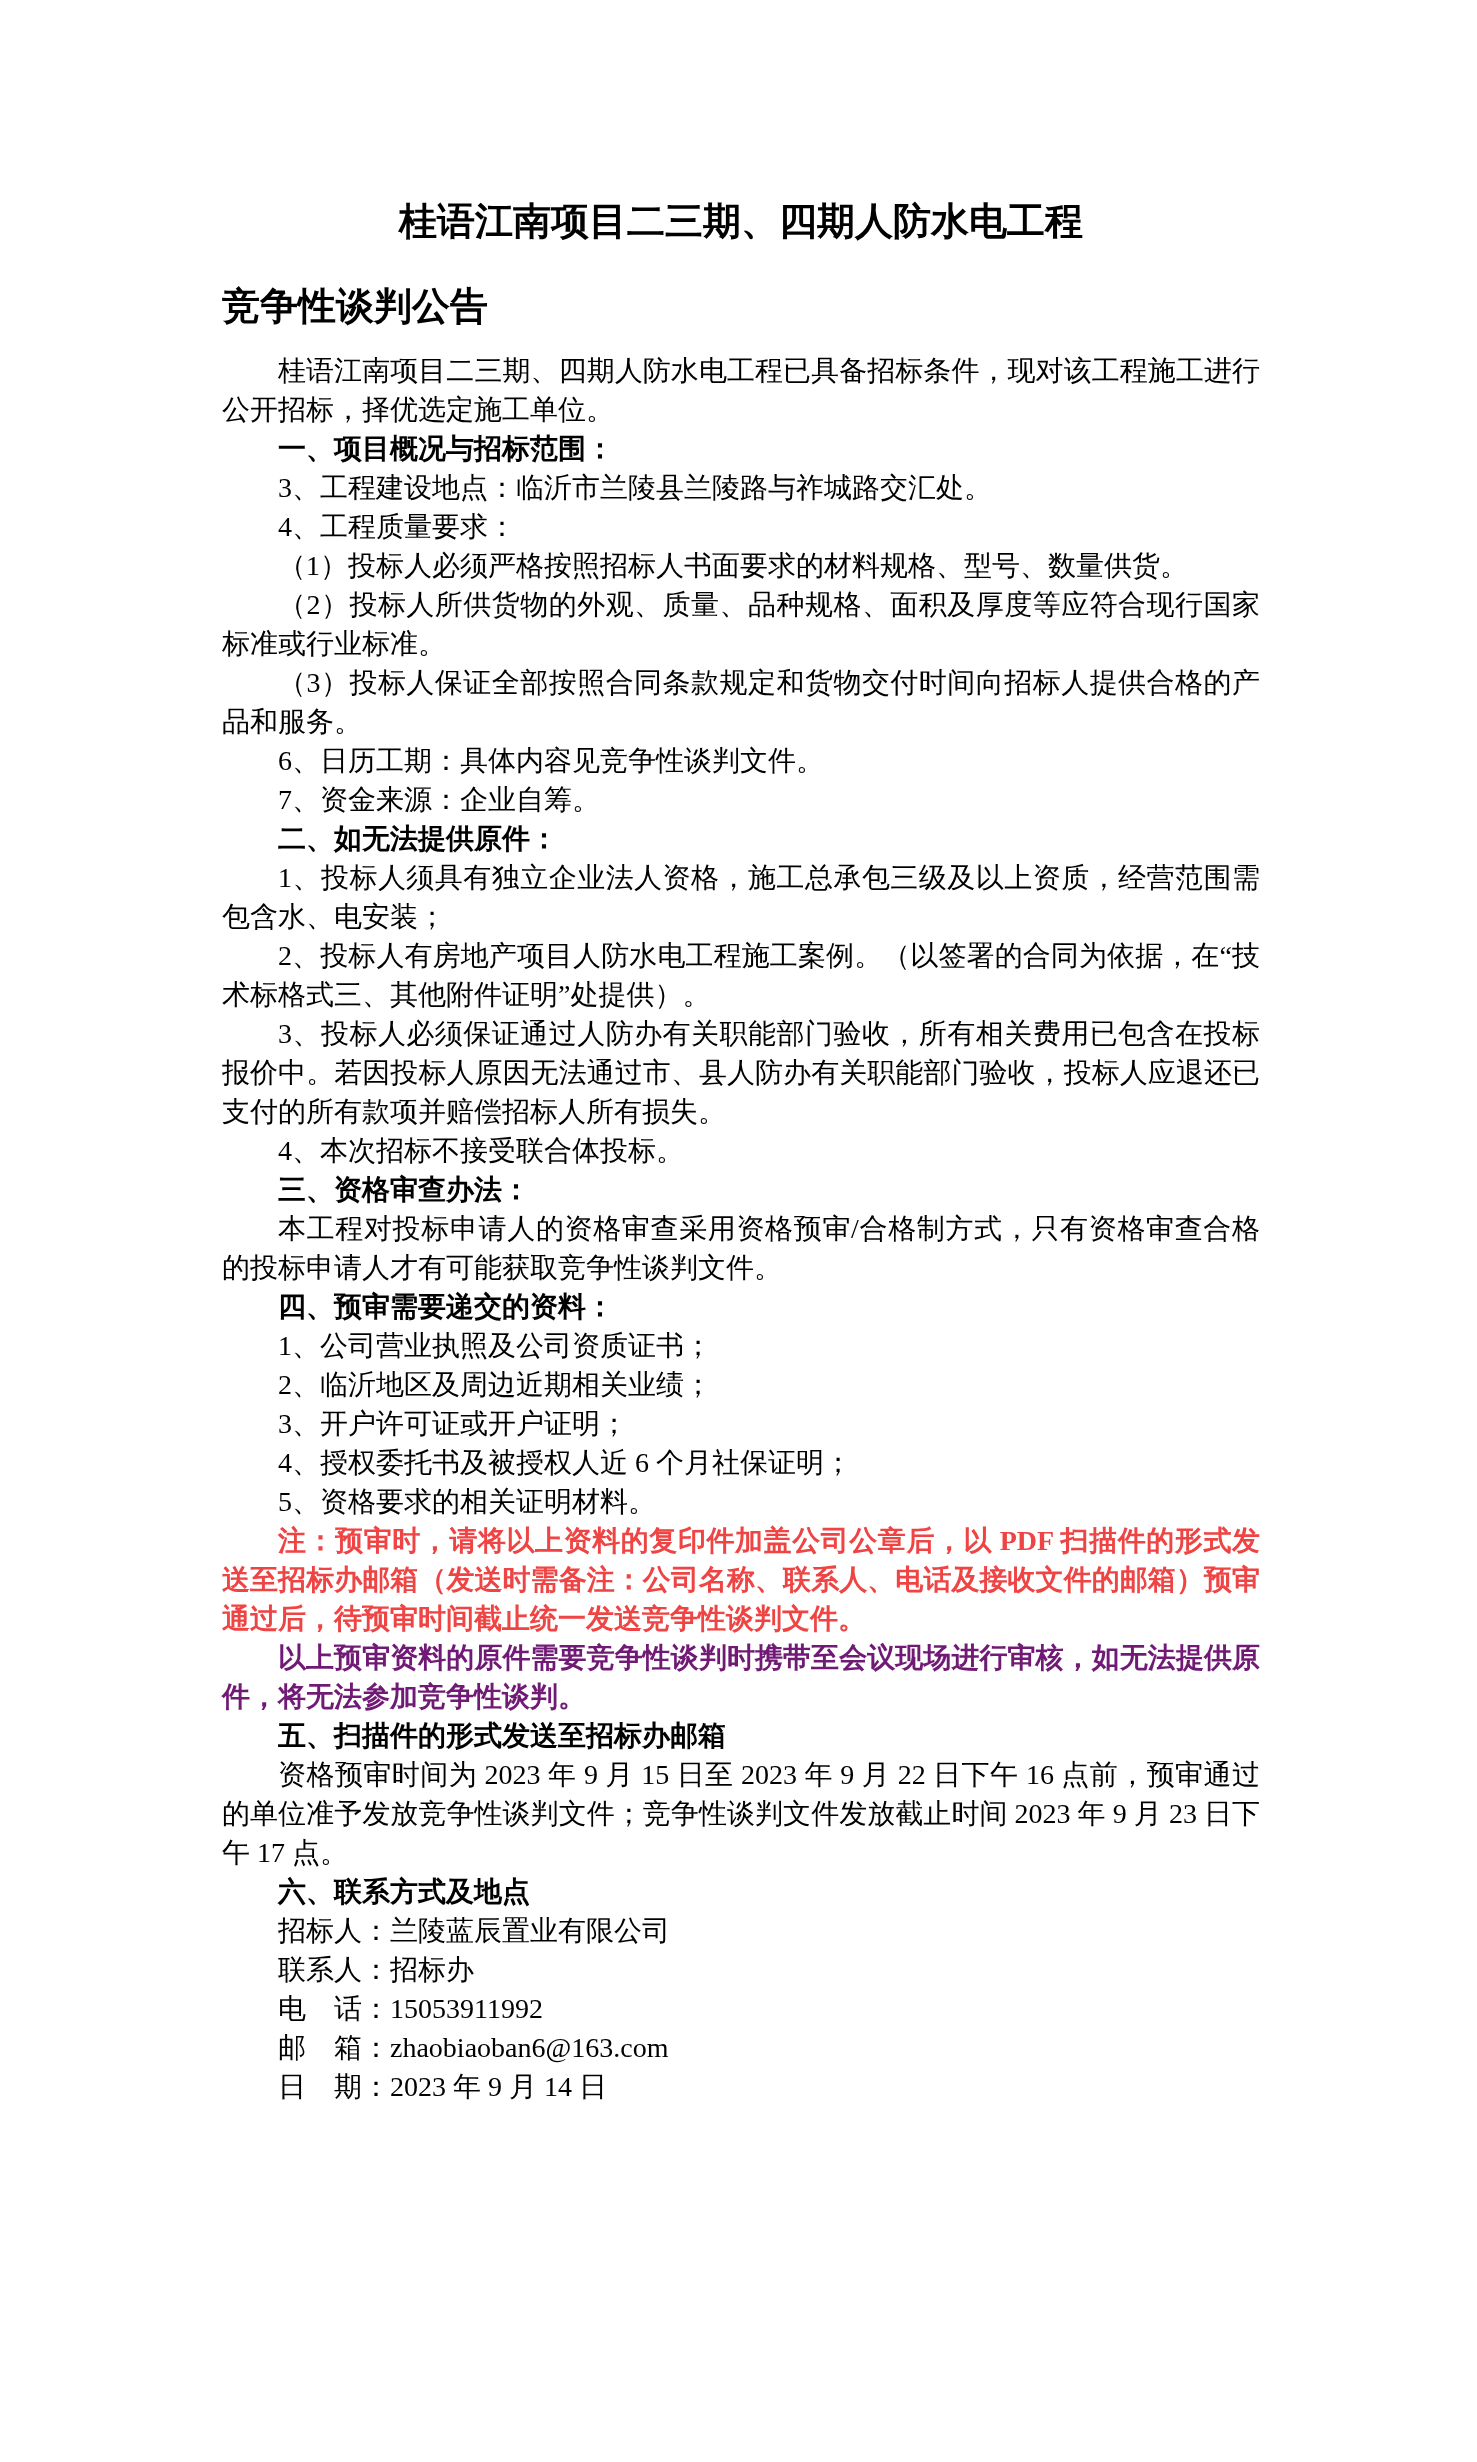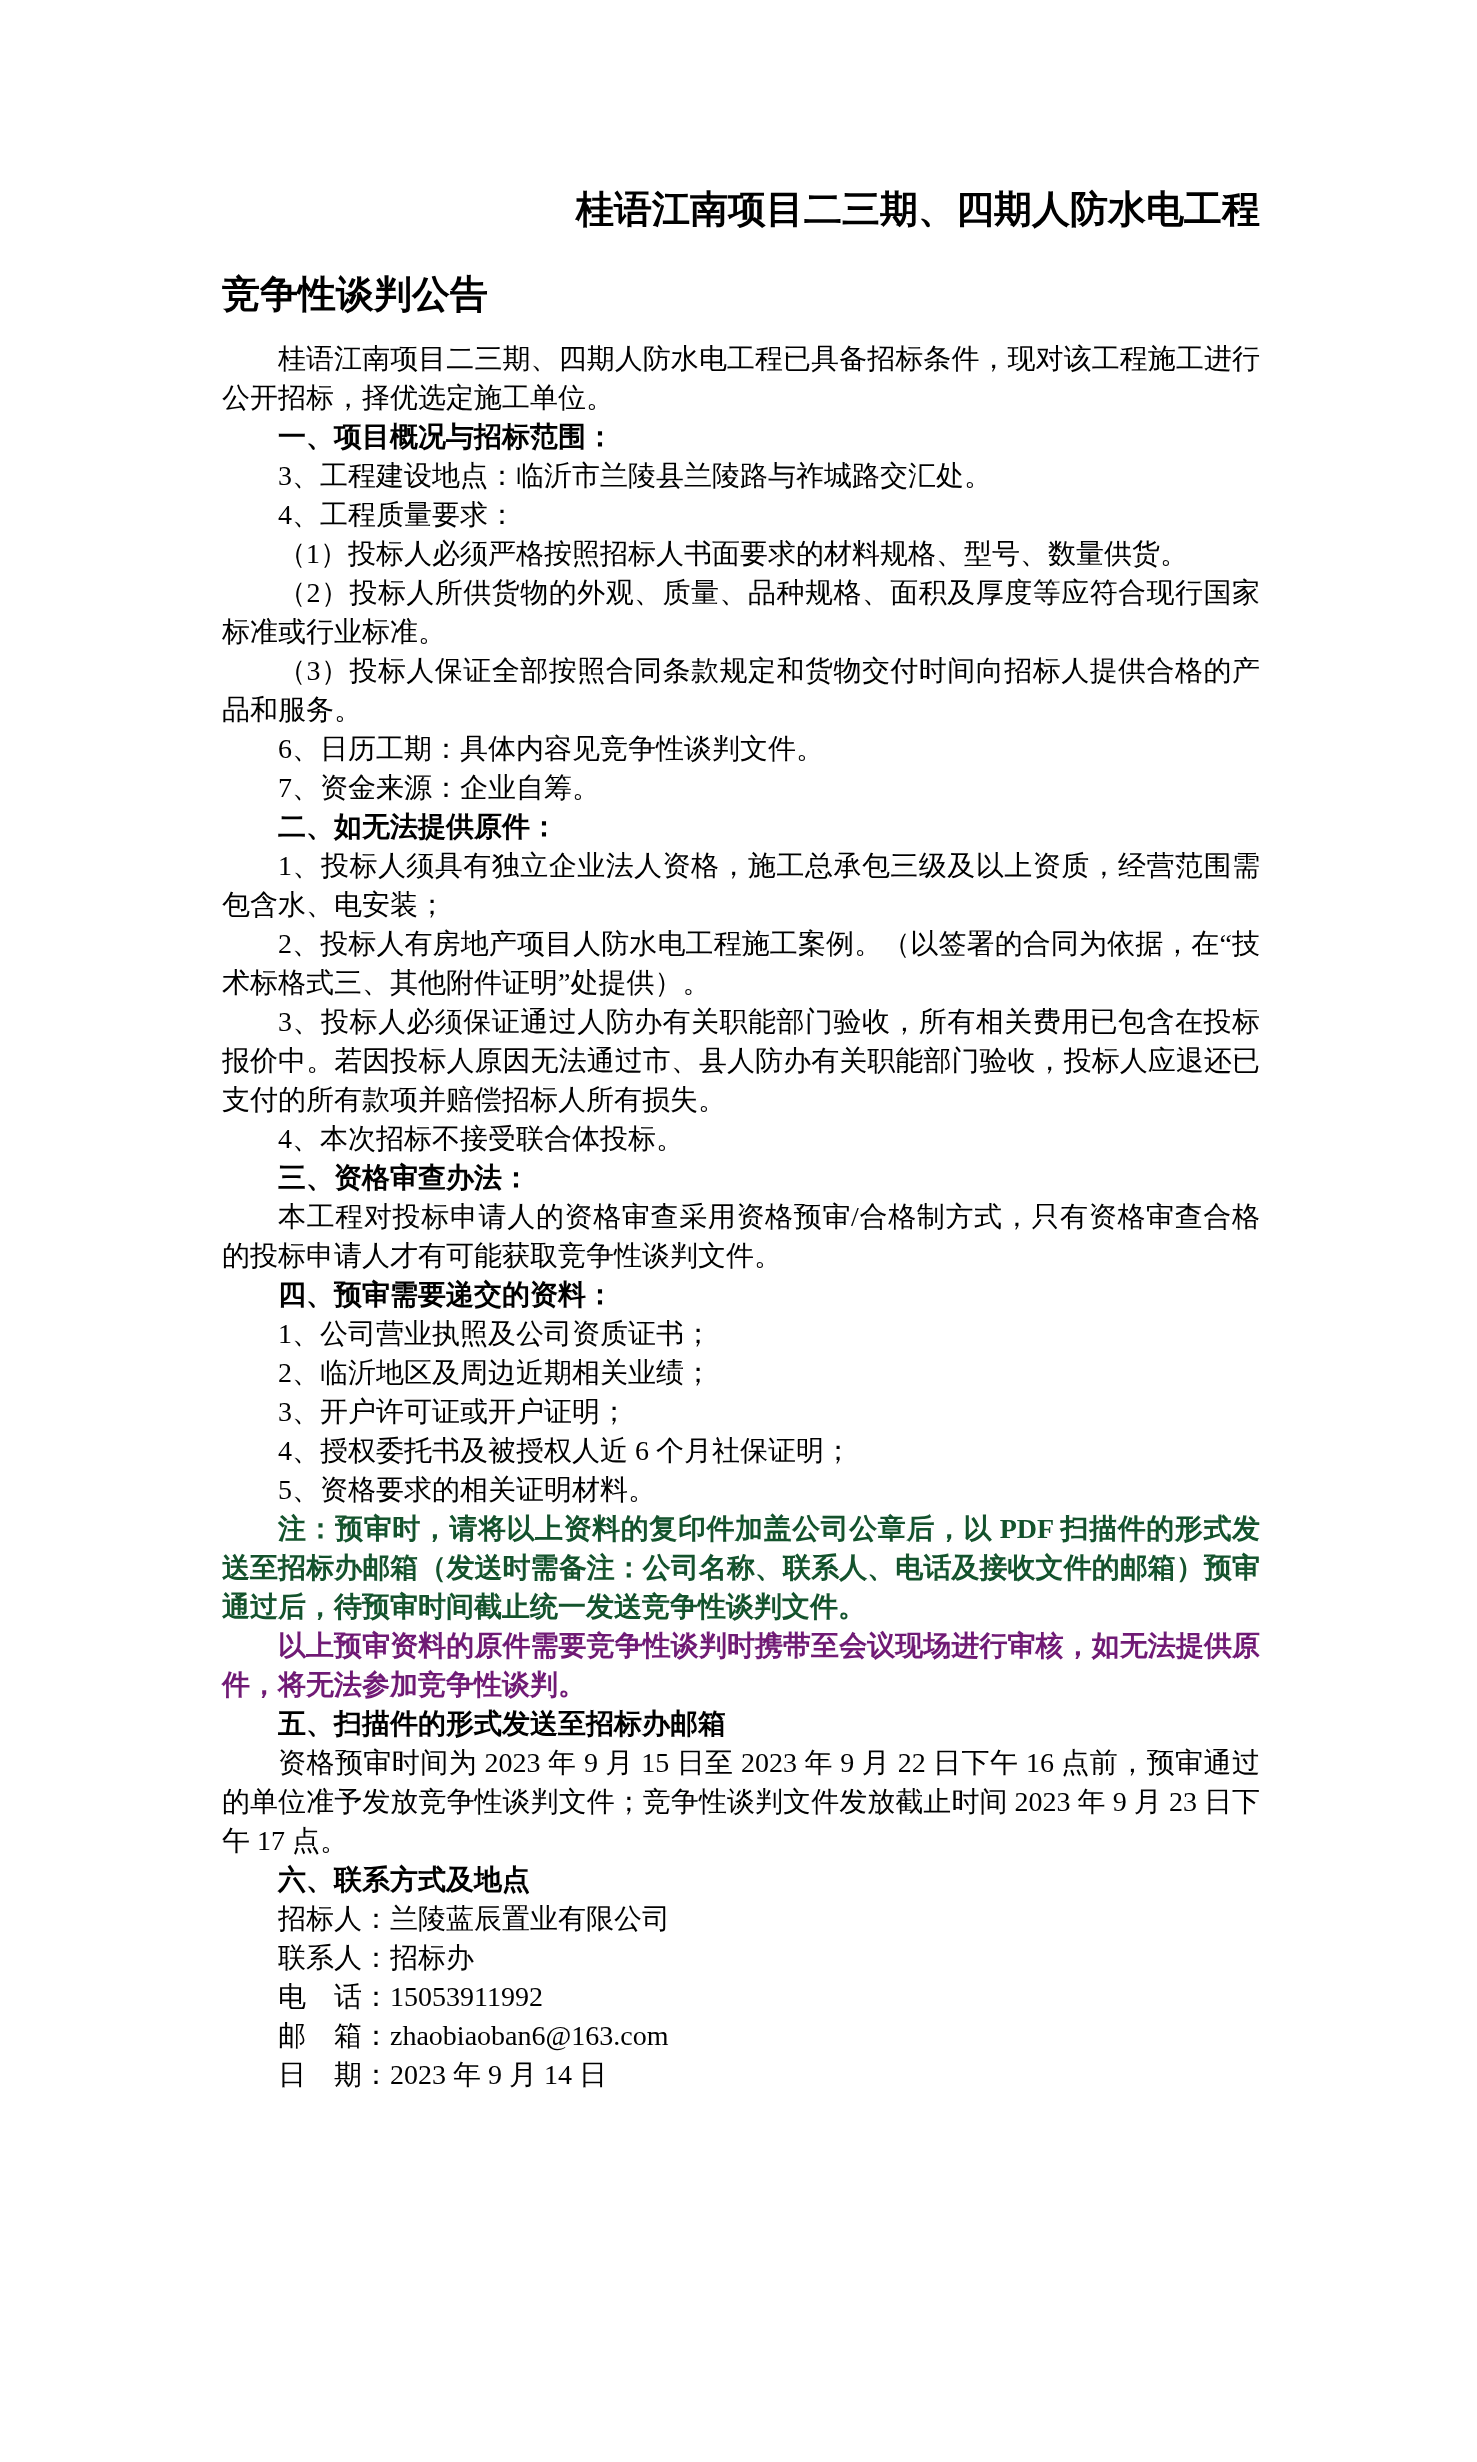--- a/index.html
+++ b/index.html
@@ -17,22 +17,22 @@
     width: 1478px;
     height: 2462px;
     padding: 189px 218px 71px 222px;
     background: #ffffff;
     color: #000000;
     font-family: "Liberation Serif", "DejaVu Serif", serif;
     font-size: 28px;
     line-height: 39px;
   }
   .doc-title {
-    margin: 0;
-    text-align: right;
+    margin: 12px;
+    text-align: center;
     font-size: 38px;
     line-height: 41px;
     font-weight: bold;
     font-family: "Liberation Serif", "DejaVu Serif", serif;
   }
   .doc-subtitle {
     margin: 44px 0 0 0;
     font-size: 38px;
     line-height: 41px;
     font-weight: bold;
@@ -78,21 +78,21 @@
       <p class="para body">3、投标人必须保证通过人防办有关职能部门验收，所有相关费用已包含在投标报价中。若因投标人原因无法通过市、县人防办有关职能部门验收，投标人应退还已支付的所有款项并赔偿招标人所有损失。</p>
       <p class="para body">4、本次招标不接受联合体投标。</p>
       <p class="para heading">三、资格审查办法：</p>
       <p class="para body">本工程对投标申请人的资格审查采用资格预审/合格制方式，只有资格审查合格的投标申请人才有可能获取竞争性谈判文件。</p>
       <p class="para heading">四、预审需要递交的资料：</p>
       <p class="para body">1、公司营业执照及公司资质证书；</p>
       <p class="para body">2、临沂地区及周边近期相关业绩；</p>
       <p class="para body">3、开户许可证或开户证明；</p>
       <p class="para body">4、授权委托书及被授权人近 6 个月社保证明；</p>
       <p class="para body">5、资格要求的相关证明材料。</p>
-      <p class="para red" style="color: #14532d;">注：预审时，请将以上资料的复印件加盖公司公章后，以 PDF 扫描件的形式发送至招标办邮箱（发送时需备注：公司名称、联系人、电话及接收文件的邮箱）预审通过后，待预审时间截止统一发送竞争性谈判文件。</p>
+      <p class="para red" style="color: #ef4444;">注：预审时，请将以上资料的复印件加盖公司公章后，以 PDF 扫描件的形式发送至招标办邮箱（发送时需备注：公司名称、联系人、电话及接收文件的邮箱）预审通过后，待预审时间截止统一发送竞争性谈判文件。</p>
       <p class="para red" style="color: #701a75;">以上预审资料的原件需要竞争性谈判时携带至会议现场进行审核，如无法提供原件，将无法参加竞争性谈判。</p>
       <p class="para heading">五、扫描件的形式发送至招标办邮箱</p>
       <p class="para body">资格预审时间为 2023 年 9 月 15 日至 2023 年 9 月 22 日下午 16 点前，预审通过的单位准予发放竞争性谈判文件；竞争性谈判文件发放截止时间 2023 年 9 月 23 日下午 17 点。</p>
       <p class="para heading">六、联系方式及地点</p>
       <p class="para body">招标人：兰陵蓝辰置业有限公司</p>
       <p class="para body">联系人：招标办</p>
       <p class="para body">电　话：15053911992</p>
       <p class="para body">邮　箱：zhaobiaoban6@163.com</p>
       <p class="para body">日　期：2023 年 9 月 14 日</p>
     </main>

